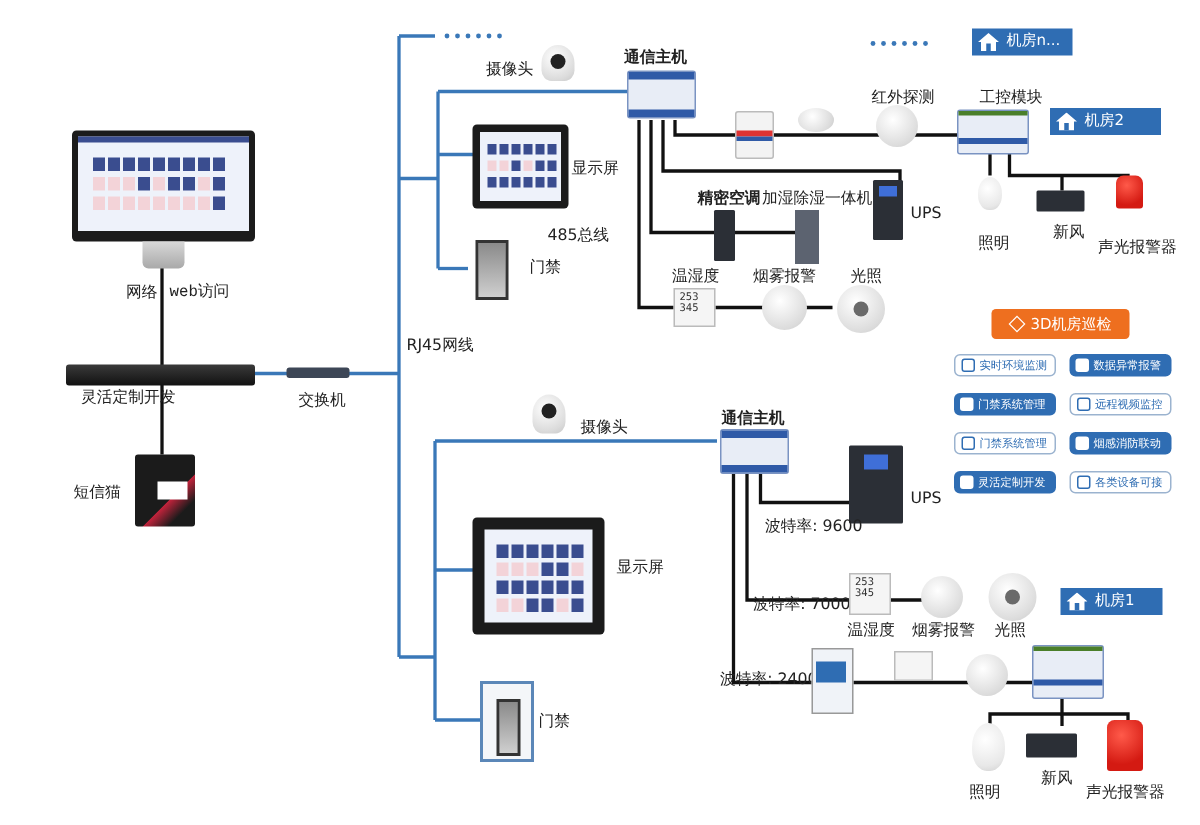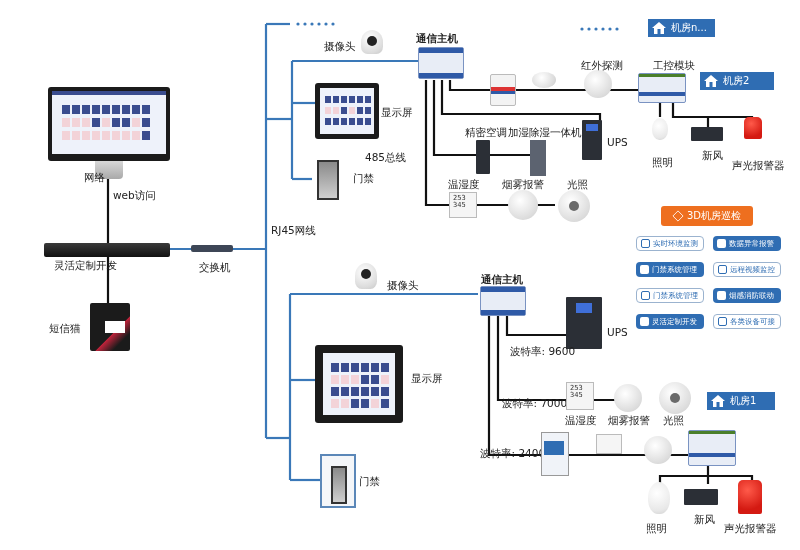--- a/index.html
+++ b/index.html
@@ -121,22 +121,22 @@
       <div class="tile pink" style="left:40px;top:40px;"></div>
     <div class="tile pink" style="left:50px;top:40px;"></div>
       <div class="tile pink" style="left:60px;top:40px;"></div>
     <div class="tile pink" style="left:70px;top:40px;"></div>
       <div class="tile pink" style="left:80px;top:40px;"></div>
     <div class="tile" style="left:90px;top:40px;"></div>
   </div>
 </div>
 <div class="dev" style="left:95px;top:161px;width:28px;height:18px;background:linear-gradient(#d8d8d8,#a9a9a9);border-radius:0 0 4px 4px;"></div>
 
-<div class="lbl" style="left:84px;top:172px;">网络</div>
-<div class="lbl" style="left:113px;top:190px;">web访问</div>
+<div class="lbl" style="left:84px;top:190px;">网络</div>
+<div class="lbl" style="left:113px;top:190px;font-family:Liberation Mono, monospace;">web访问</div>
 
 <div class="dev" style="left:44px;top:243px;width:126px;height:14px;background:linear-gradient(#3a3a3a,#111);border-radius:2px;"></div>
 <div class="lbl" style="left:54px;top:260px;">灵活定制开发</div>
 
 <div class="dev" style="left:191px;top:245px;width:42px;height:7px;background:#3d4656;border-radius:2px;"></div>
 <div class="lbl" style="left:199px;top:262px;">交换机</div>
 
 <div class="dev" style="left:90px;top:303px;width:40px;height:48px;background:linear-gradient(135deg,#1b1b1b 60%,#c0233b 61%,#1b1b1b 80%);border-radius:2px;">
   <div class="abs" style="left:15px;top:18px;width:20px;height:12px;background:#fff;"></div>
 </div>
@@ -217,21 +217,21 @@
     <div class="band" style="bottom:6px;height:4px;background:#2f5aa7;"></div>
 </div>
 
 <div class="dev bulb" style="left:652px;top:118px;width:16px;height:22px;"></div>
 <div class="lbl" style="left:652px;top:157px;">照明</div>
 <div class="dev cab" style="left:691px;top:127px;width:32px;height:14px;"></div>
 <div class="lbl" style="left:702px;top:150px;">新风</div>
 <div class="dev siren" style="left:744px;top:117px;width:18px;height:22px;"></div>
 <div class="lbl" style="left:732px;top:160px;">声光报警器</div>
 
-<div class="lbl" style="left:465px;top:127px;">精密空调</div>
+<div class="lbl" style="left:465px;top:127px;font-weight:bold;">精密空调</div>
 <div class="dev cab" style="left:476px;top:140px;width:14px;height:34px;"></div>
 <div class="lbl" style="left:508px;top:127px;">加湿除湿一体机</div>
 <div class="dev" style="left:530px;top:140px;width:16px;height:36px;background:#5c6370;"></div>
 <div class="dev cab" style="left:582px;top:120px;width:20px;height:40px;">
   <div class="abs" style="left:4px;top:4px;width:12px;height:7px;background:#3f6fd8;"></div>
 </div>
 <div class="lbl" style="left:607px;top:137px;">UPS</div>
 
 <div class="lbl" style="left:448px;top:179px;">温湿度</div>
 <div class="dev" style="left:449px;top:192px;width:26px;height:24px;background:#f5f5f5;border:1px solid #bbb;">

